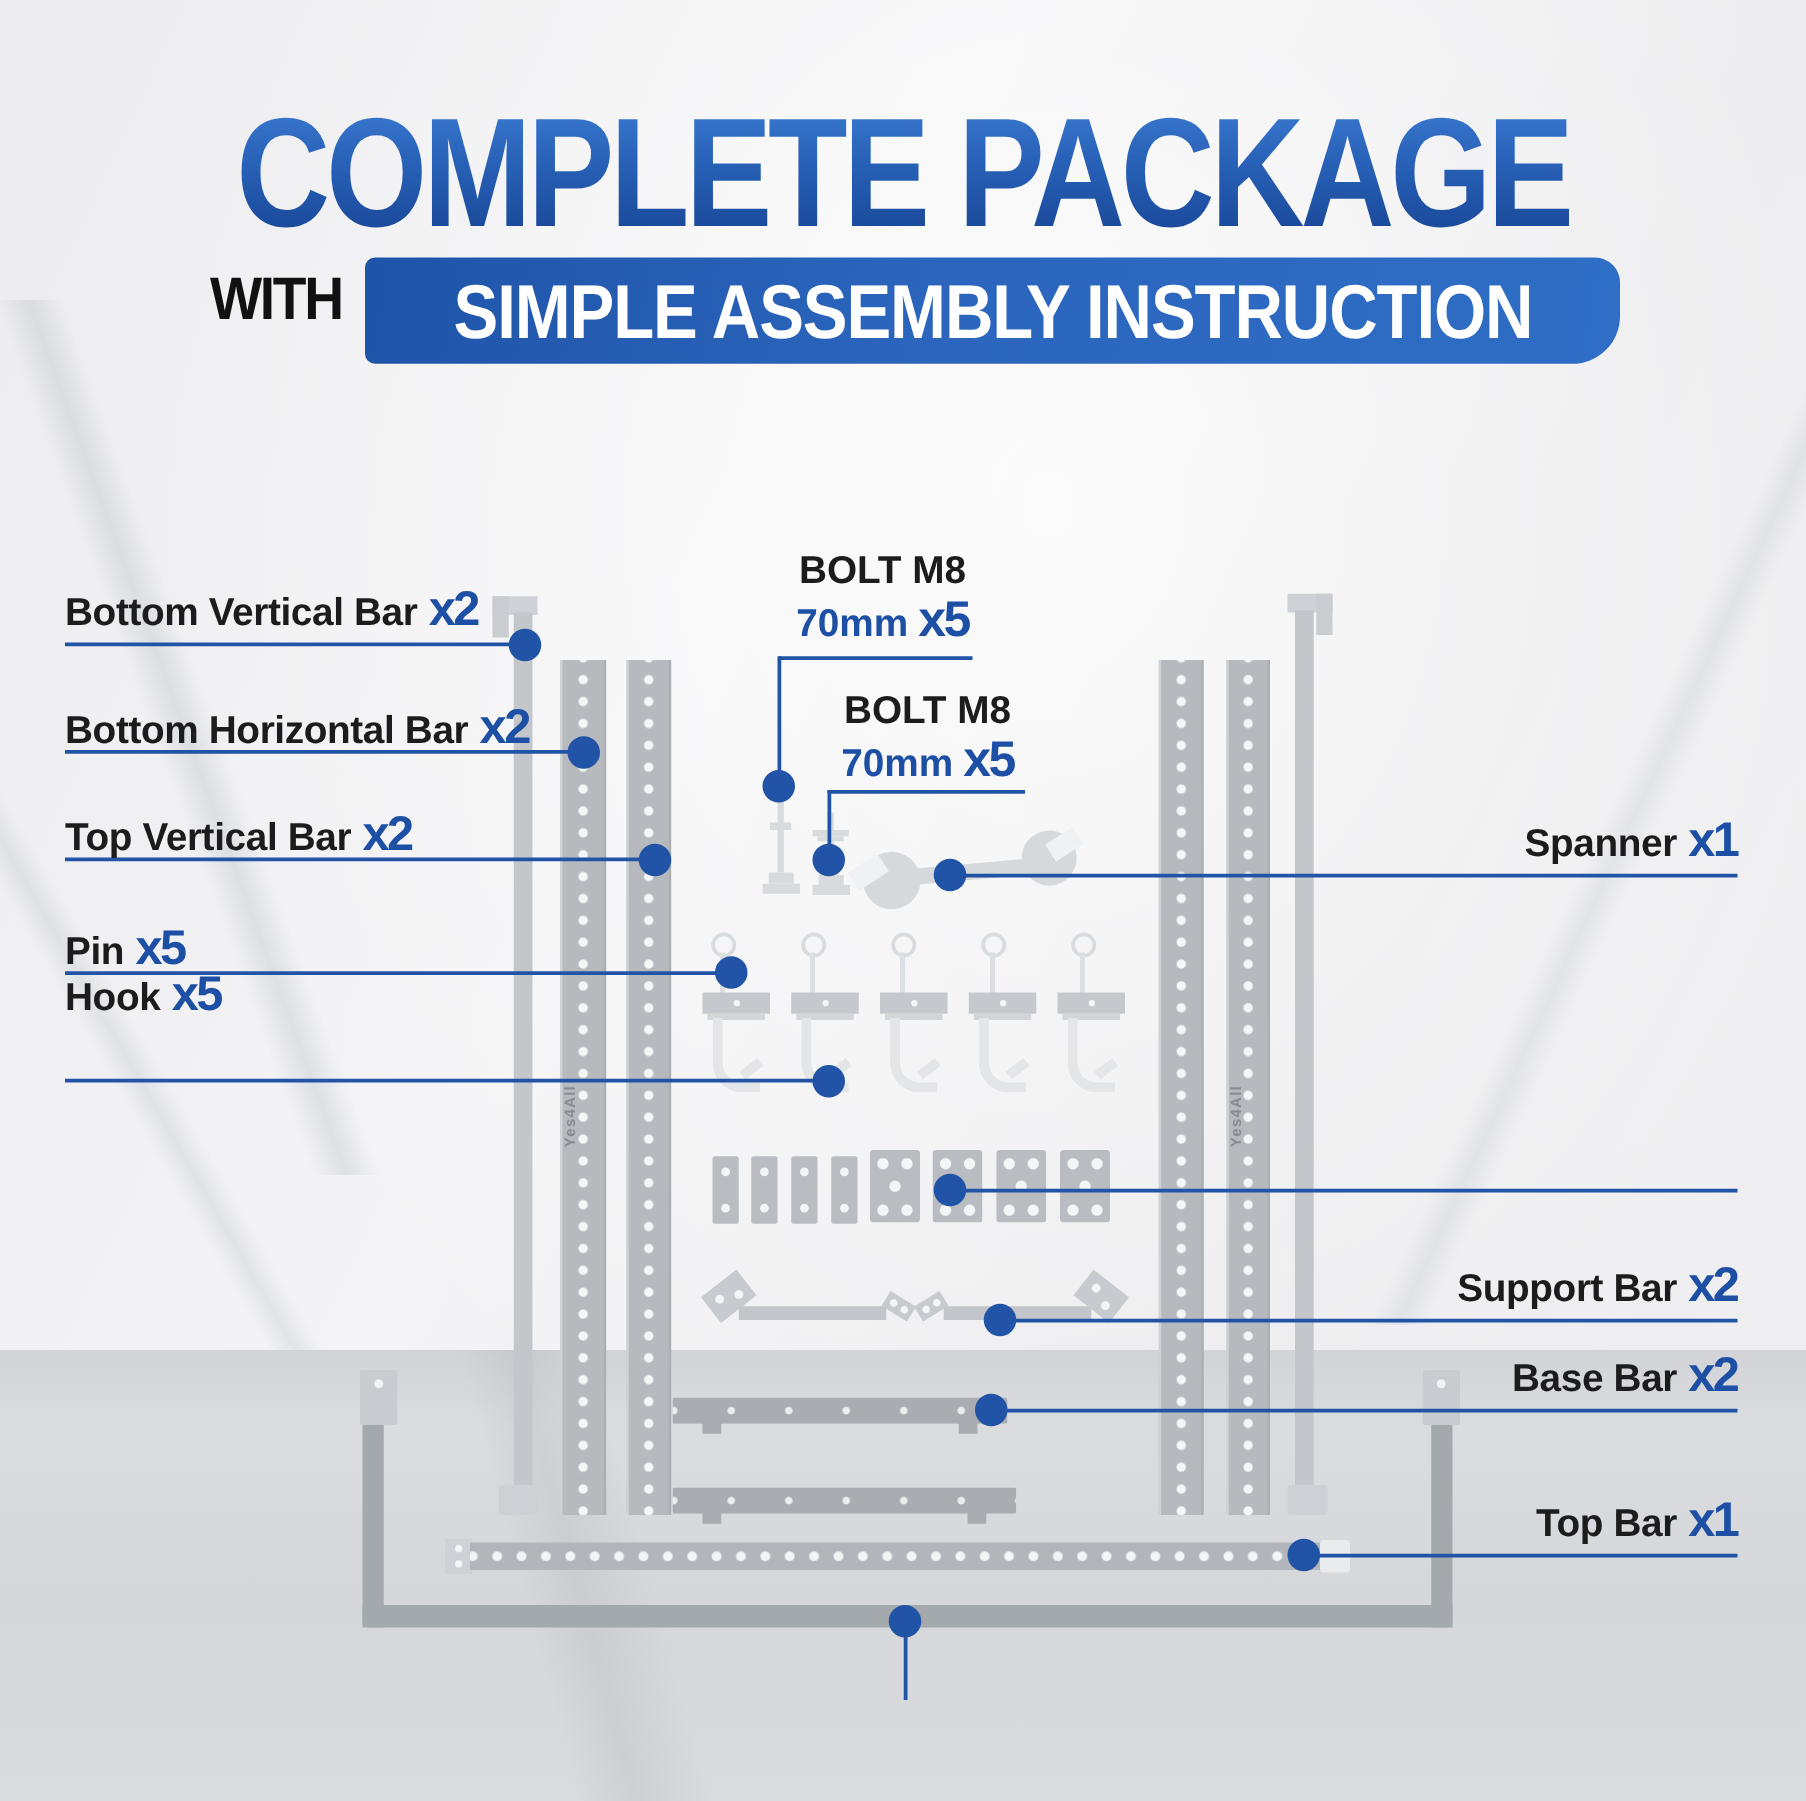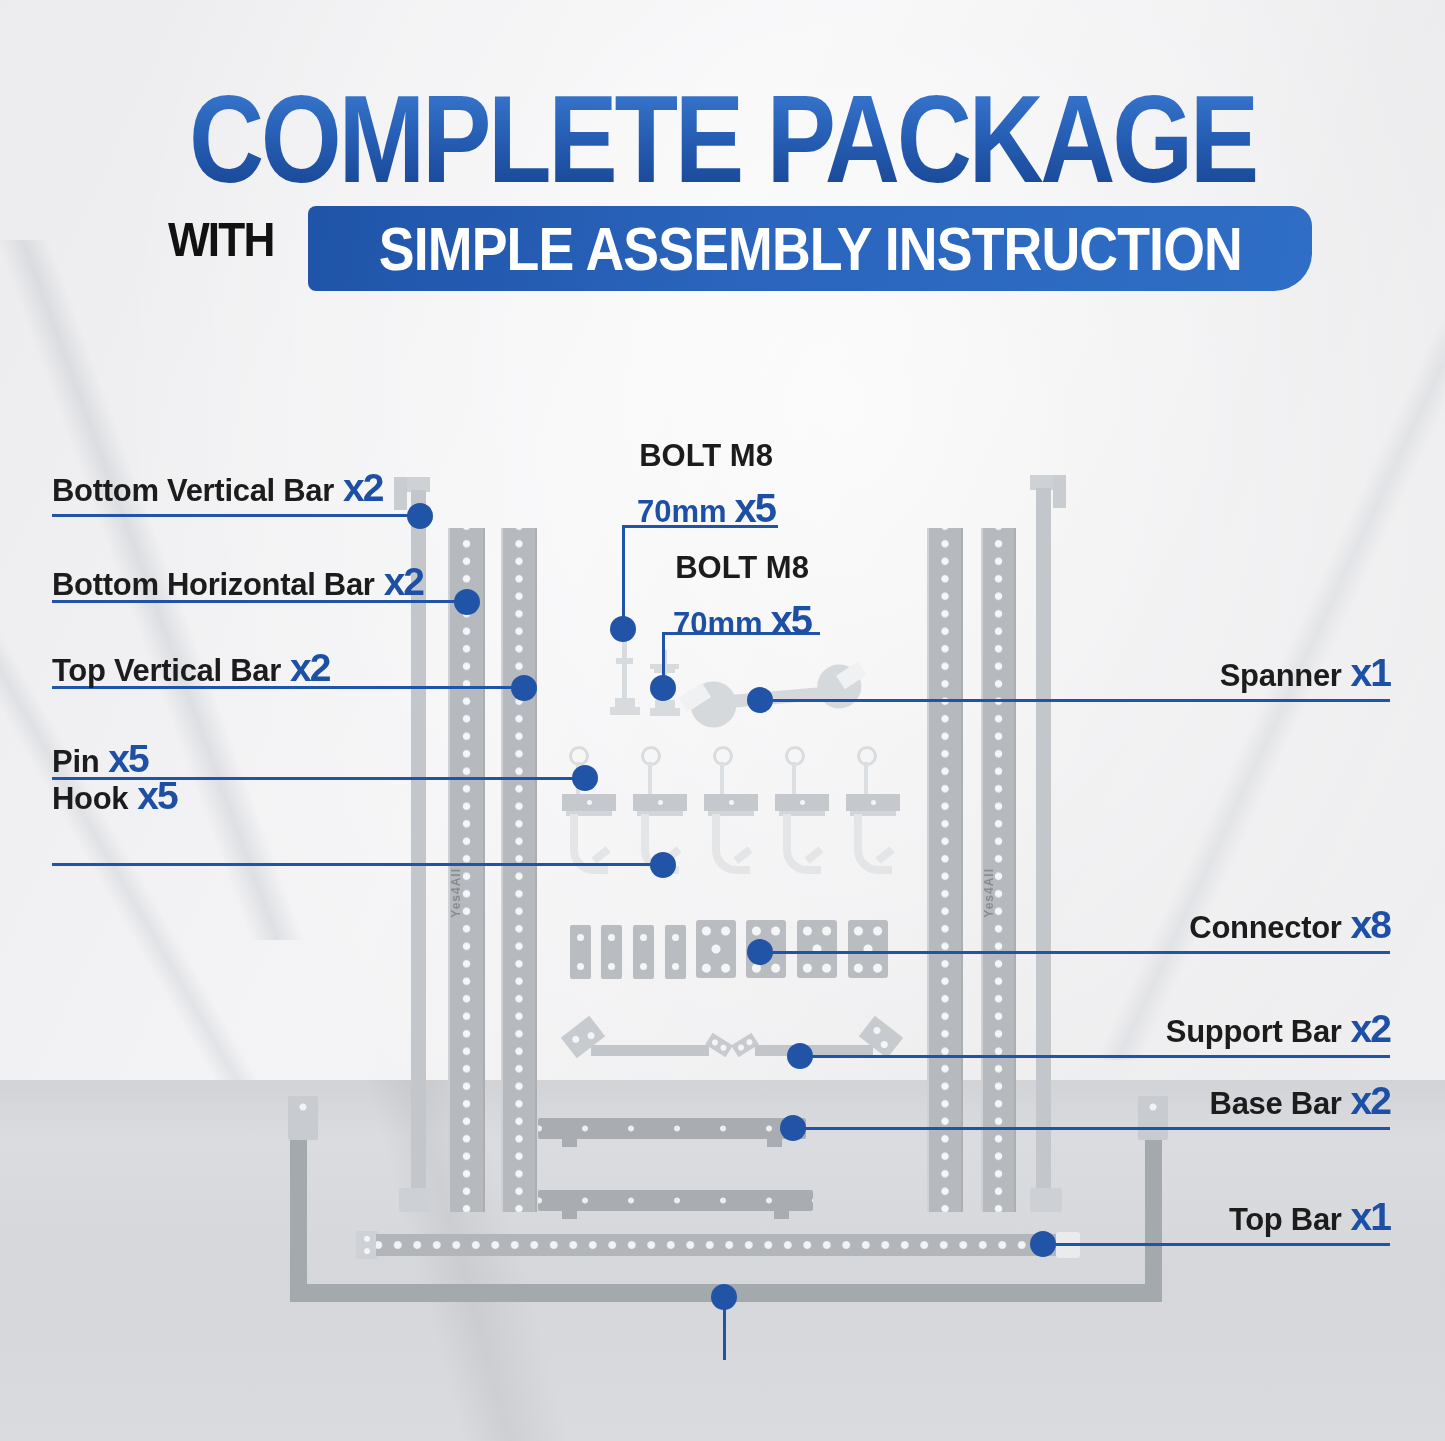--- a/index.html
+++ b/index.html
@@ -36,35 +36,35 @@
     -webkit-text-fill-color:transparent; color:#1d4fa0;
   }
   .with {
     position:absolute; left:168px; top:212px; font-size:48px; font-weight:700;
     color:#111; letter-spacing:-2px; transform:scaleX(0.92); transform-origin:left;
   }
   .banner {
     position:absolute; left:292px; top:206px; width:1004px; height:85px;
     background:linear-gradient(100deg,#1f54a8 0%,#2b65bd 45%,#2f6ec6 100%);
     border-radius:8px 20px 38px 8px;
-    display:flex; align-items:center; justify-content:center;margin-left:16px;
+    display:flex; align-items:center; justify-content:center;
   }
   .banner-text {
     color:#ffffff; font-size:61px; font-weight:700; letter-spacing:-1px;
     transform:scaleX(0.88); white-space:nowrap;
   }
 
   
   .plabel { position:absolute; white-space:nowrap; font-size:31px; font-weight:700; color:#1c1c1c; letter-spacing:-0.3px; }
   .plabel .count { font-size:39px; color:#1d50a5; margin-left:9px; letter-spacing:-2px; }
   .pr { text-align:right; }
   .pc { text-align:center; }
   .blabel { position:absolute; text-align:center; font-weight:700; }
   .blabel .l1 { font-size:31px; color:#1c1c1c; letter-spacing:0; }
-  .blabel .l2 { font-size:31px; color:#1d50a5; margin-top:12px; }
+  .blabel .l2 { font-size:31px; color:#1d50a5; margin-top:0; }
   .blabel .l2 .count { font-size:40px; margin-left:8px; letter-spacing:-2px; }
   .lead { position:absolute; background:#2154a6; height:3px; }
   .leadv { position:absolute; background:#2154a6; width:3px; }
   .dot { position:absolute; width:26px; height:26px; border-radius:50%; background:#2154a6; transform:translate(-50%,-50%); }
 
   
   .holebar {
     position:absolute; top:528px; height:684px; background:#b6babe;
     background-image:radial-gradient(circle, #f5f6f7 3.2px, rgba(0,0,0,0) 4.2px);
     background-size:100% 17.5px; background-position:50% 7px;
@@ -353,23 +353,20 @@
     <div class="l2"><span>70mm</span><span class="count">x5</span></div>
   </div>
   <div class="blabel" style="left:630px;top:550px;width:224px;">
     <div class="l1">BOLT M8</div>
     <div class="l2"><span>70mm</span><span class="count">x5</span></div>
   </div>
 
   <div class="plabel pr" style="right:55px;top:651px;">
     <span>Spanner</span><span class="count">x1</span>
   </div>
-  <div class="plabel pr" style="right:55px;top:903px;">
-    <span>Connector</span><span class="count">x8</span>
-  </div>
   <div class="plabel pr" style="right:55px;top:1007px;">
     <span>Support Bar</span><span class="count">x2</span>
   </div>
   <div class="plabel pr" style="right:55px;top:1079px;">
     <span>Base Bar</span><span class="count">x2</span>
   </div>
   <div class="plabel pr" style="right:55px;top:1195px;">
     <span>Top Bar</span><span class="count">x1</span>
   </div>
 

